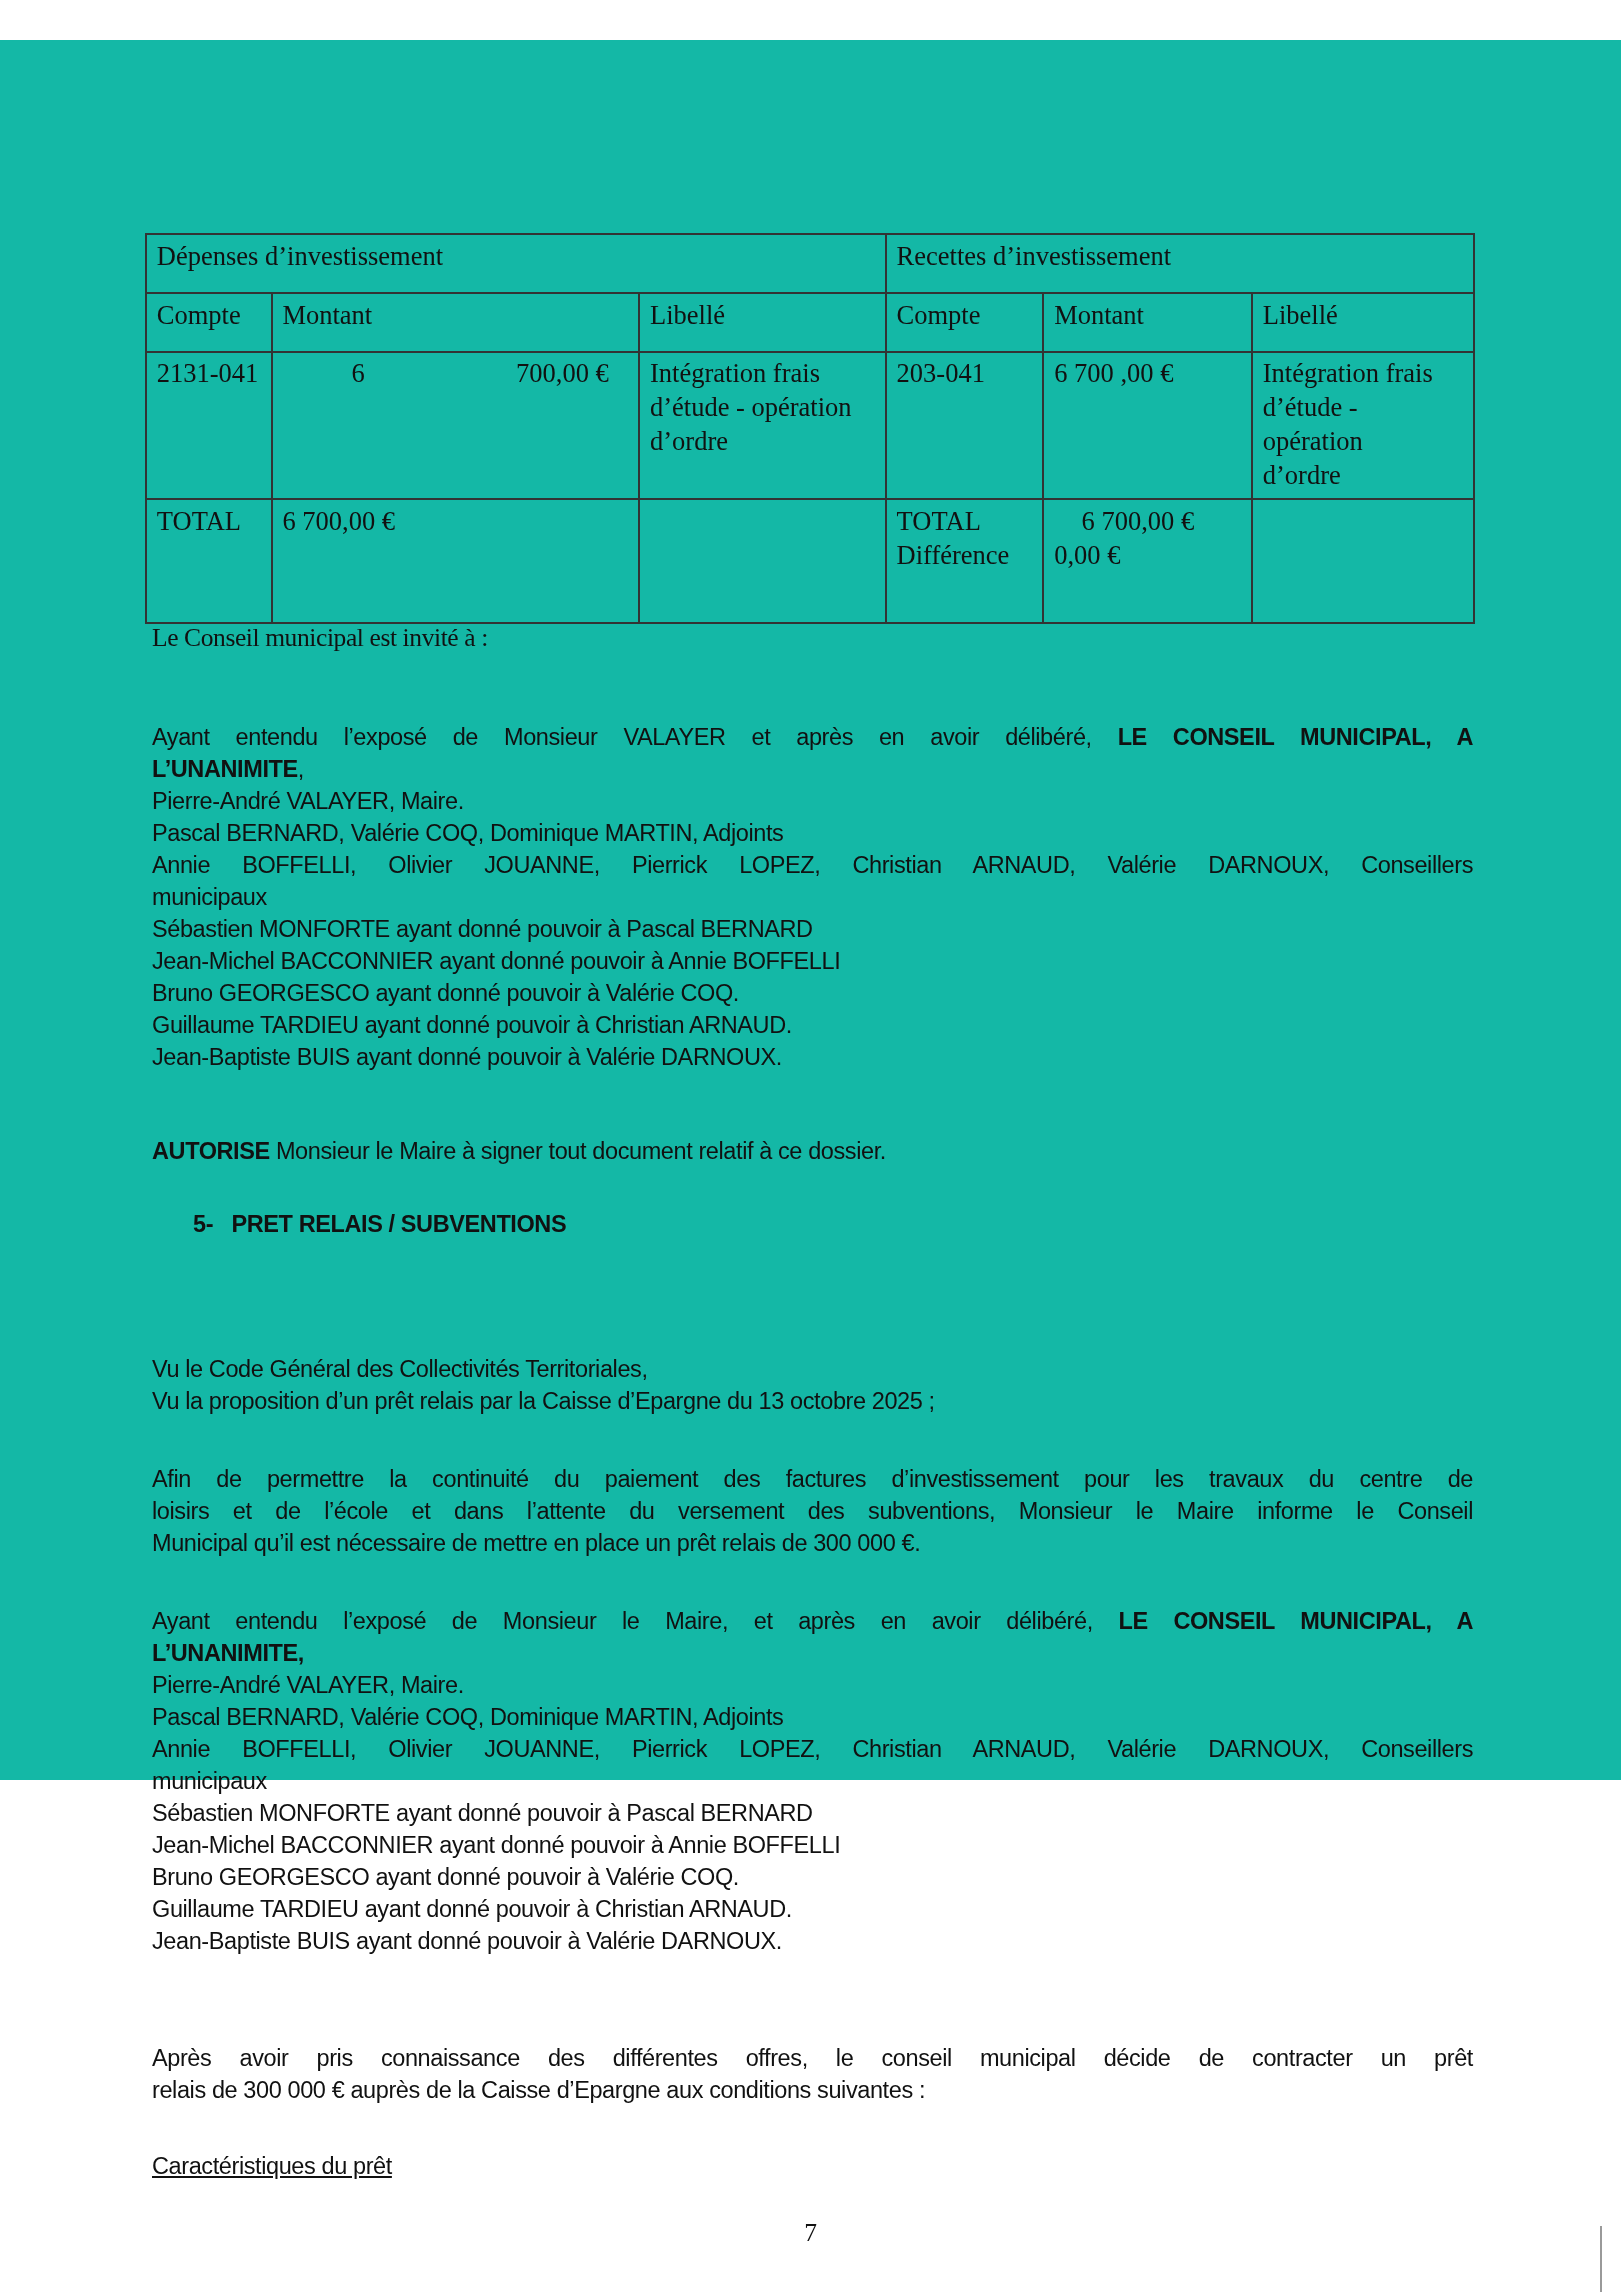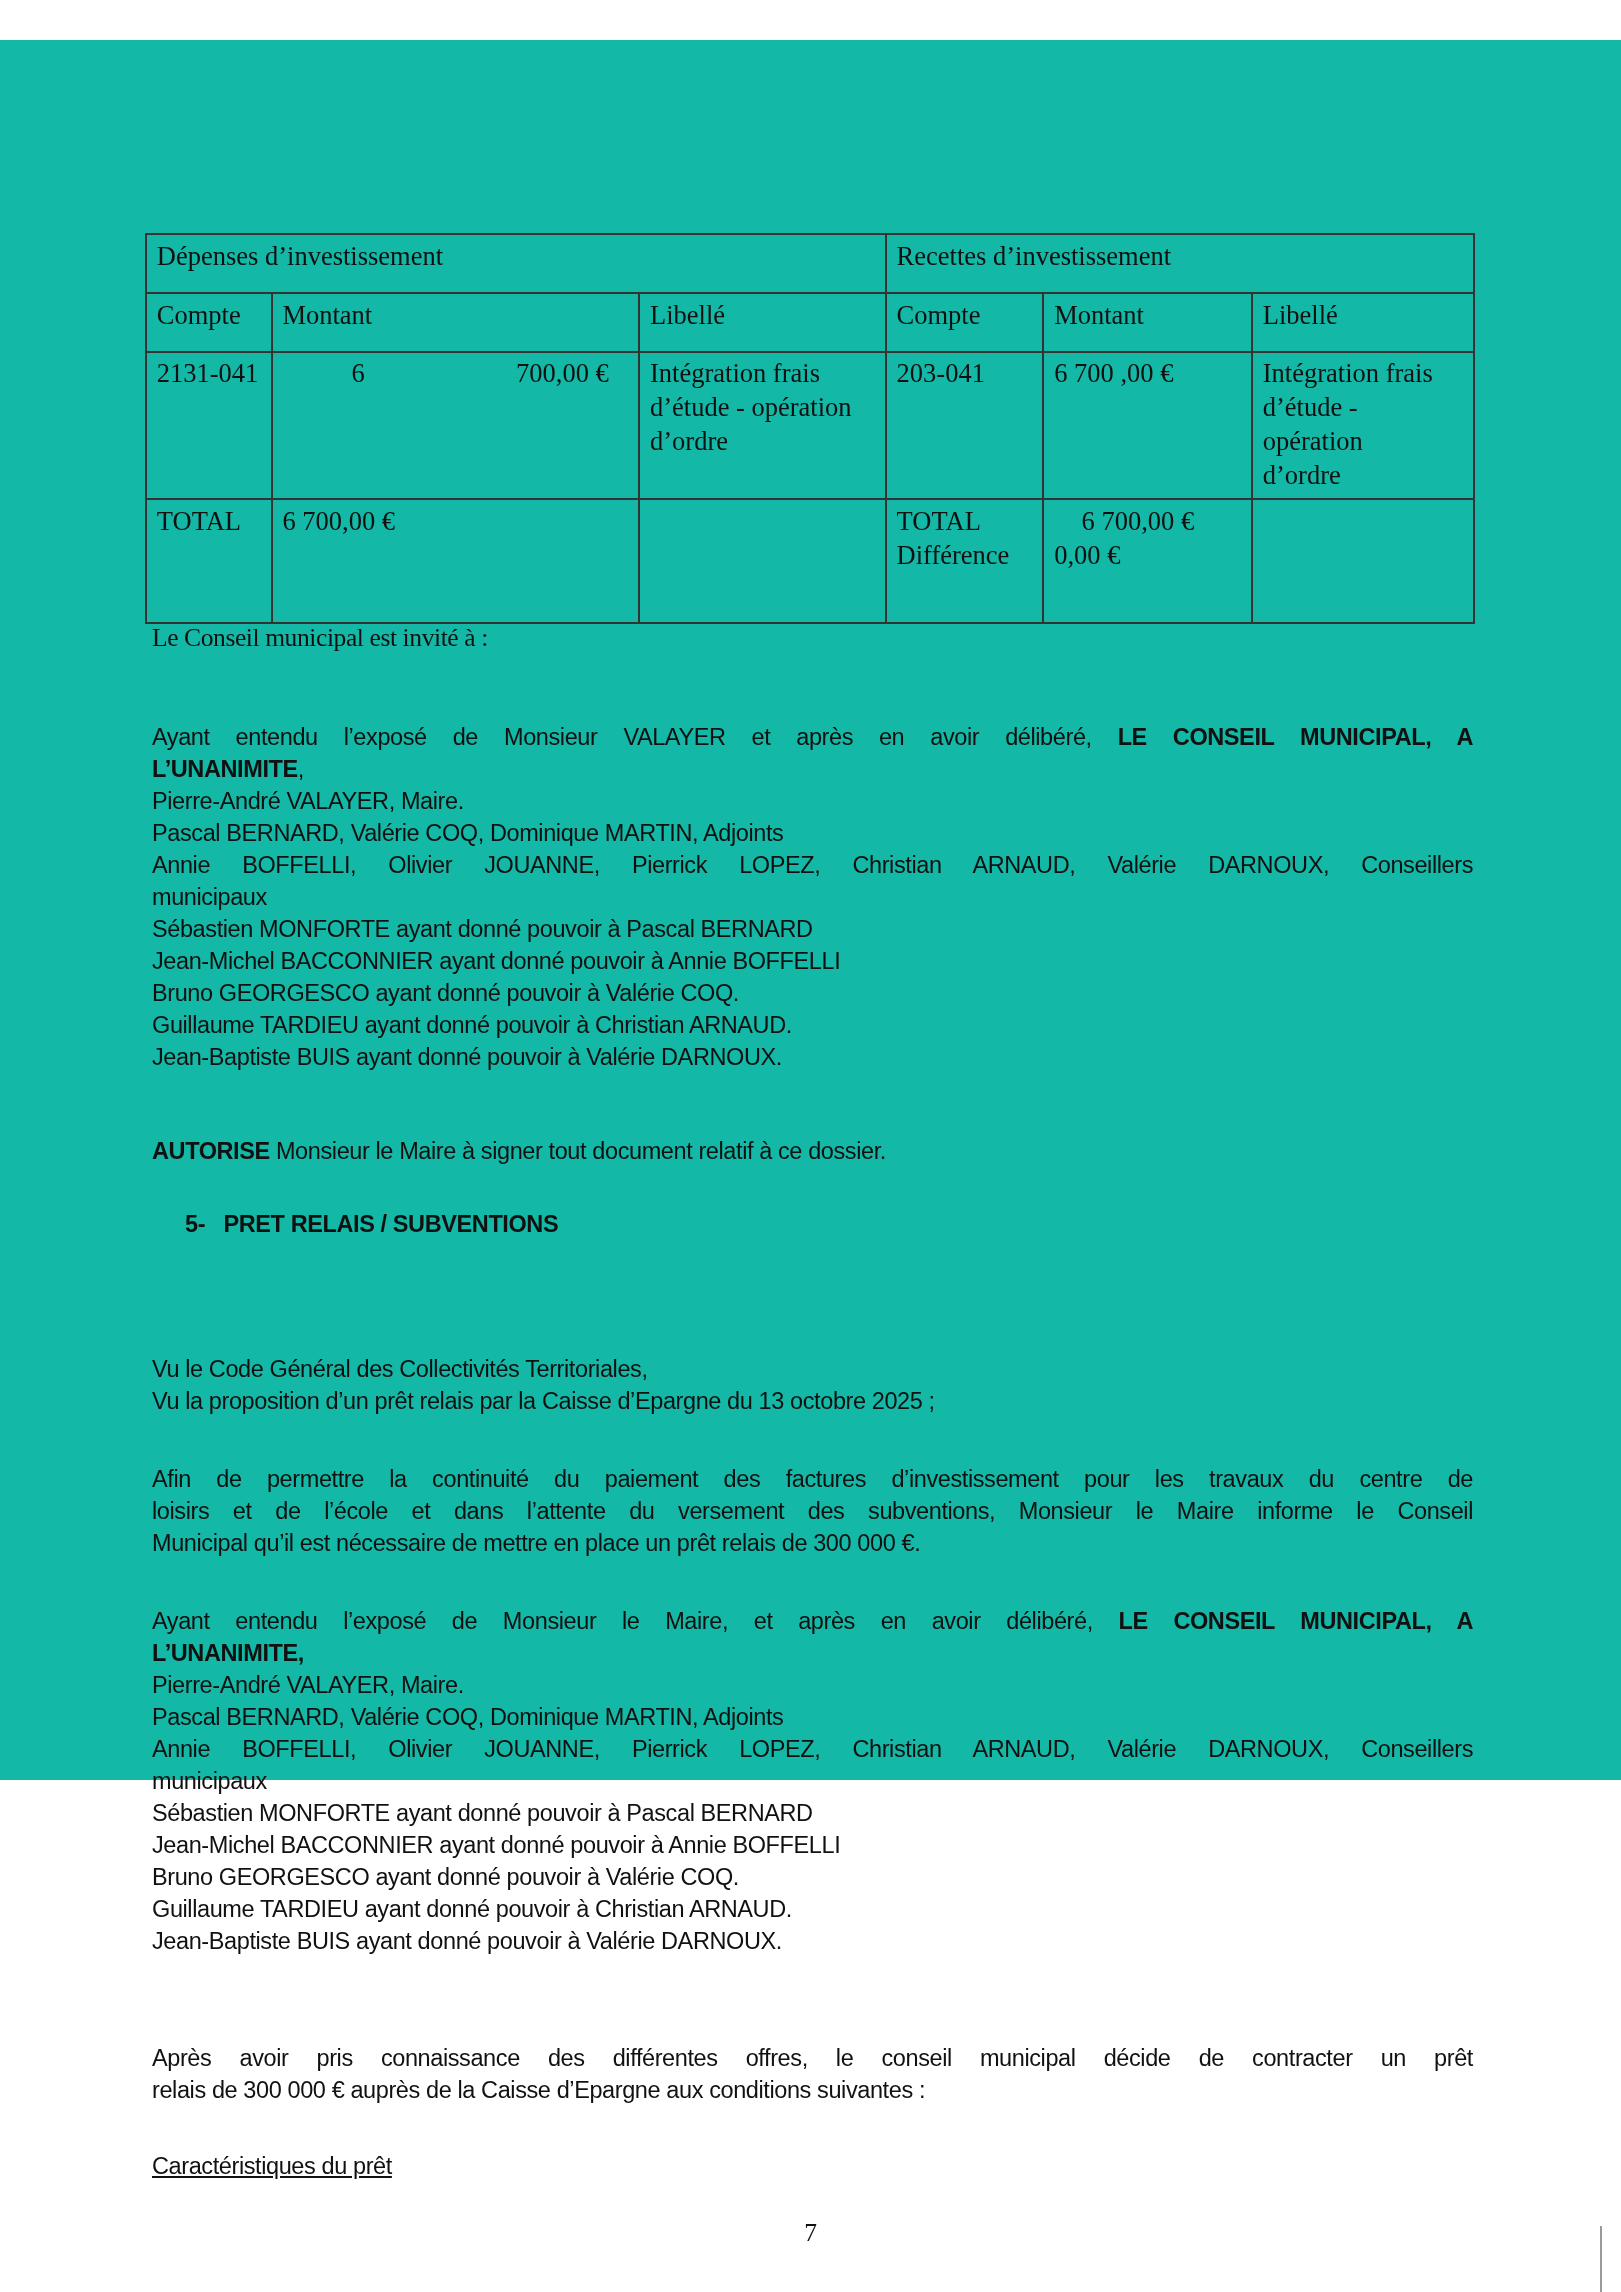--- a/index.html
+++ b/index.html
@@ -109,21 +109,21 @@
     <span class="line">Jean-Michel BACCONNIER ayant donné pouvoir à Annie BOFFELLI</span>
     <span class="line">Bruno GEORGESCO ayant donné pouvoir à Valérie COQ.</span>
     <span class="line">Guillaume TARDIEU ayant donné pouvoir à Christian ARNAUD.</span>
     <span class="line">Jean-Baptiste BUIS ayant donné pouvoir à Valérie DARNOUX.</span>
   </div>
 
   <div class="txt sans" style="top:1095px;">
     <b>AUTORISE</b><span> Monsieur le Maire à signer tout document relatif à ce dossier.</span>
   </div>
 
-  <div class="txt sans" style="top:1168px; left:185px; font-weight:bold; white-space:pre;">5-   PRET RELAIS / SUBVENTIONS</div>
+  <div class="txt sans" style="top:1168px; left:193px; font-weight:bold; white-space:pre;">5-   PRET RELAIS / SUBVENTIONS</div>
 
 
   <div class="txt sans" style="top:1313px;">
     <span class="line">Vu le Code Général des Collectivités Territoriales,</span>
     <span class="line">Vu la proposition d’un prêt relais par la Caisse d’Epargne du 13 octobre 2025 ;</span>
   </div>
 
   <div class="txt sans" style="top:1423px;">
     <span class="justline">Afin de permettre la continuité du paiement des factures d’investissement pour les travaux du centre de</span>
     <span class="justline">loisirs et de l’école et dans l’attente du versement des subventions, Monsieur le Maire informe le Conseil</span>

